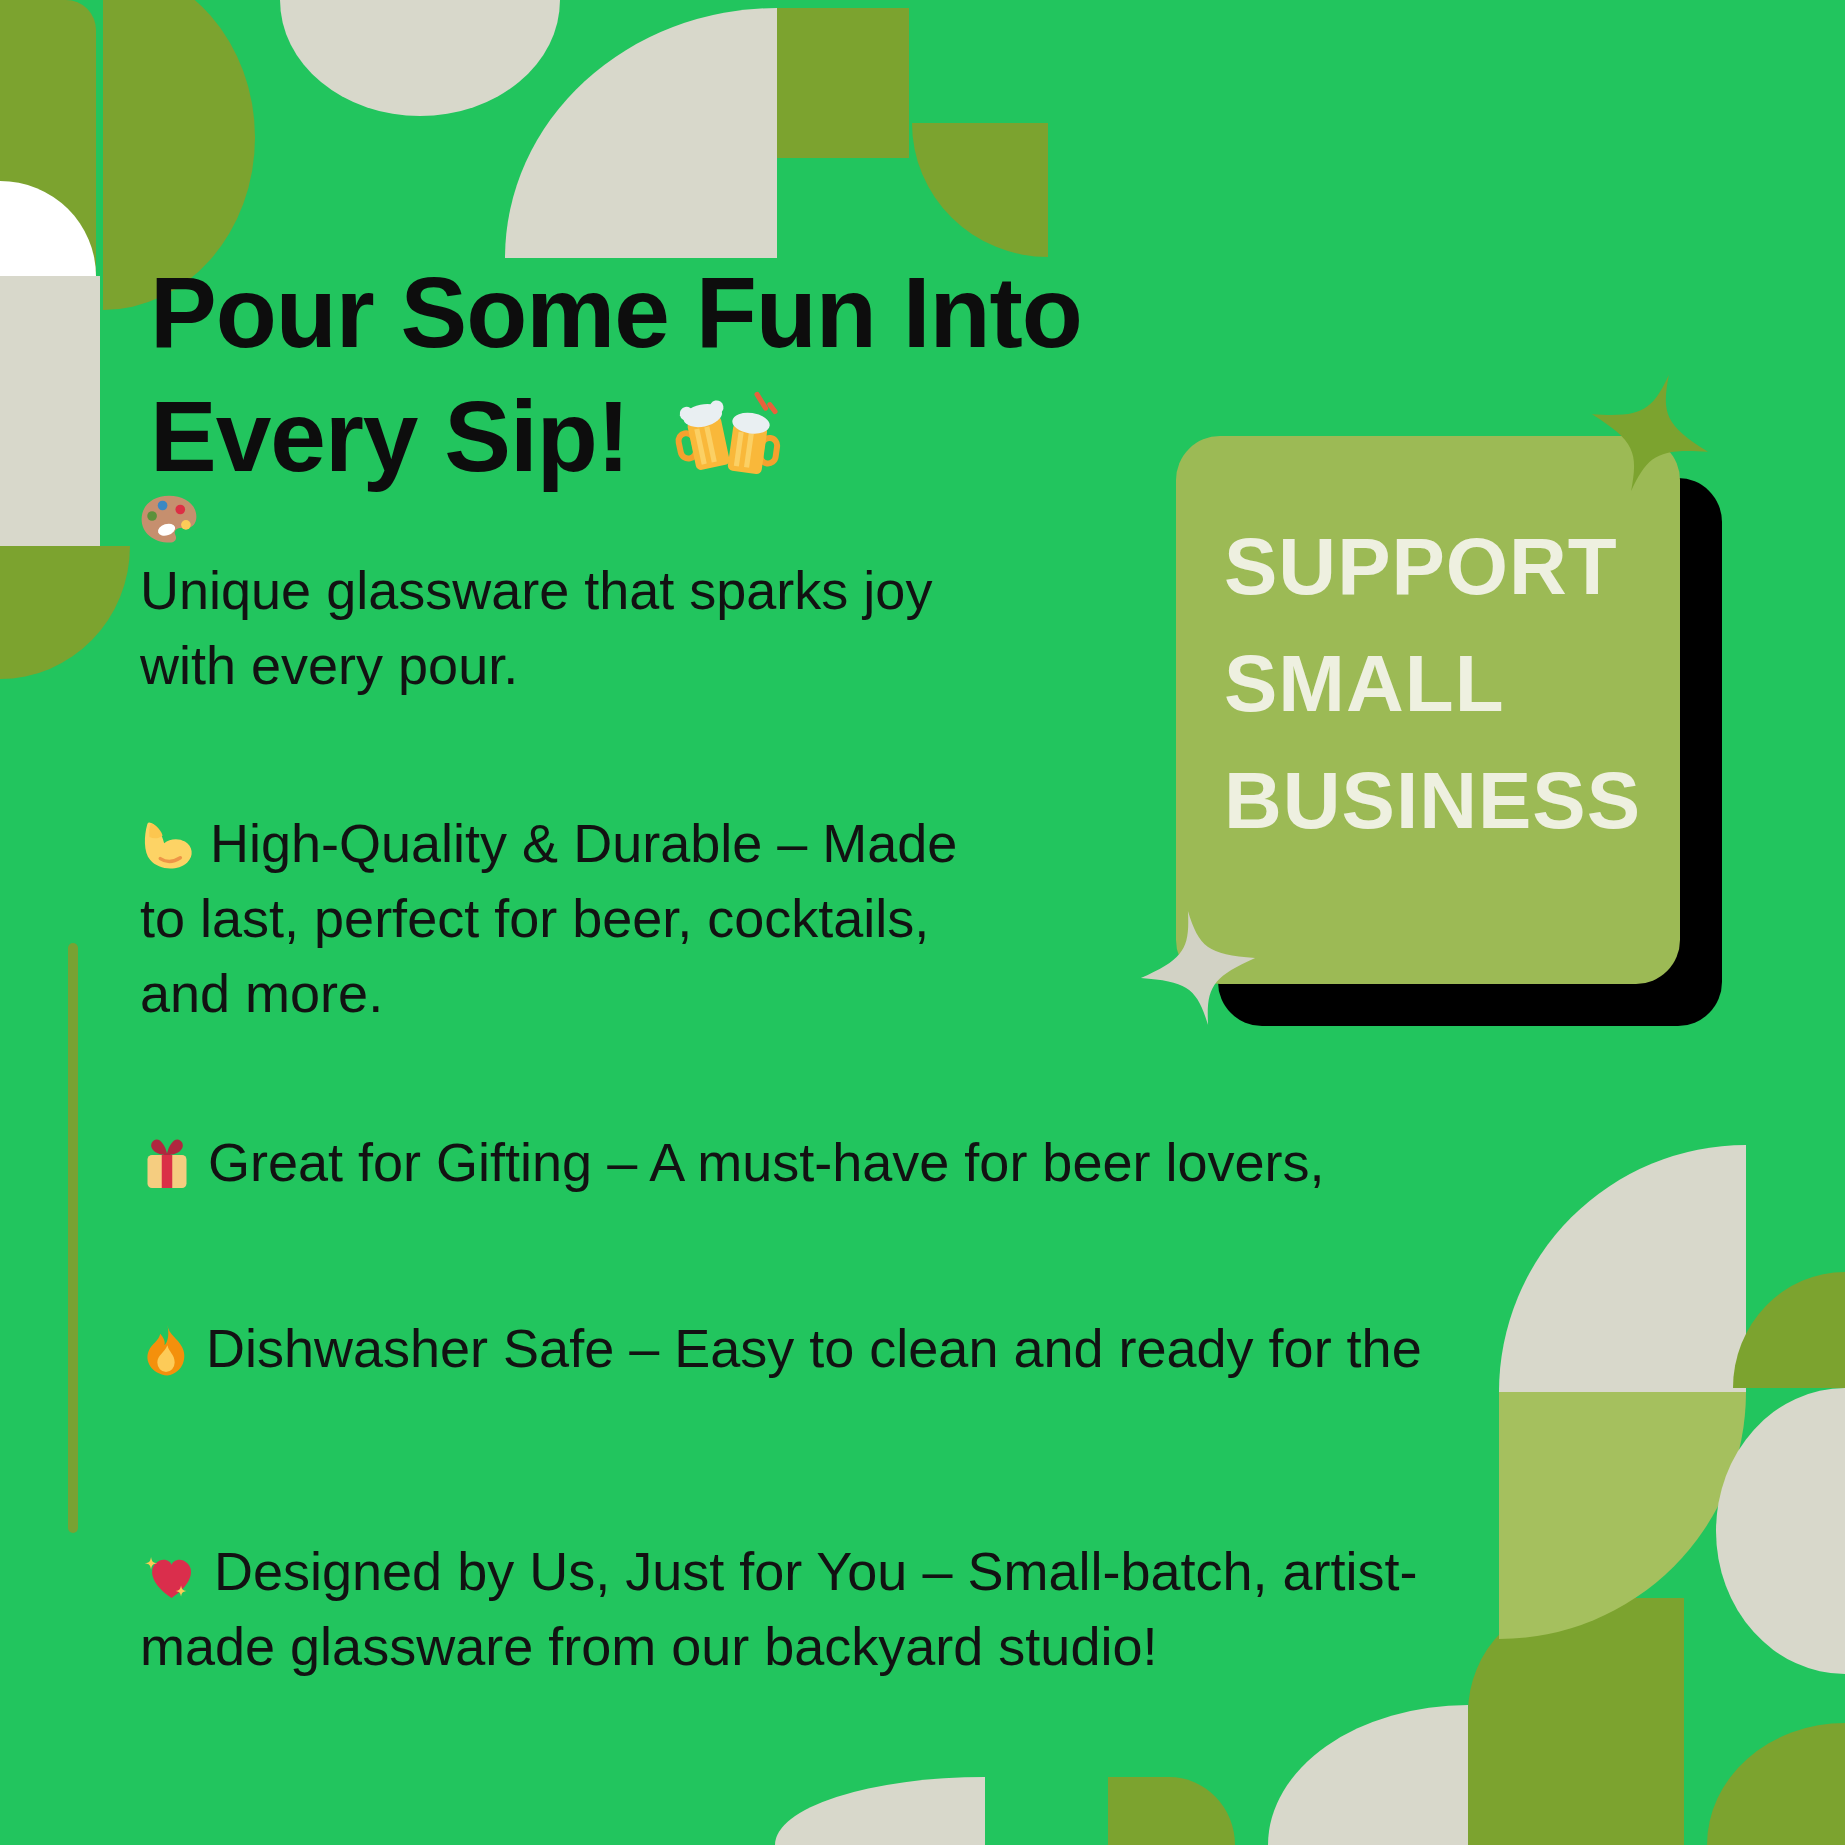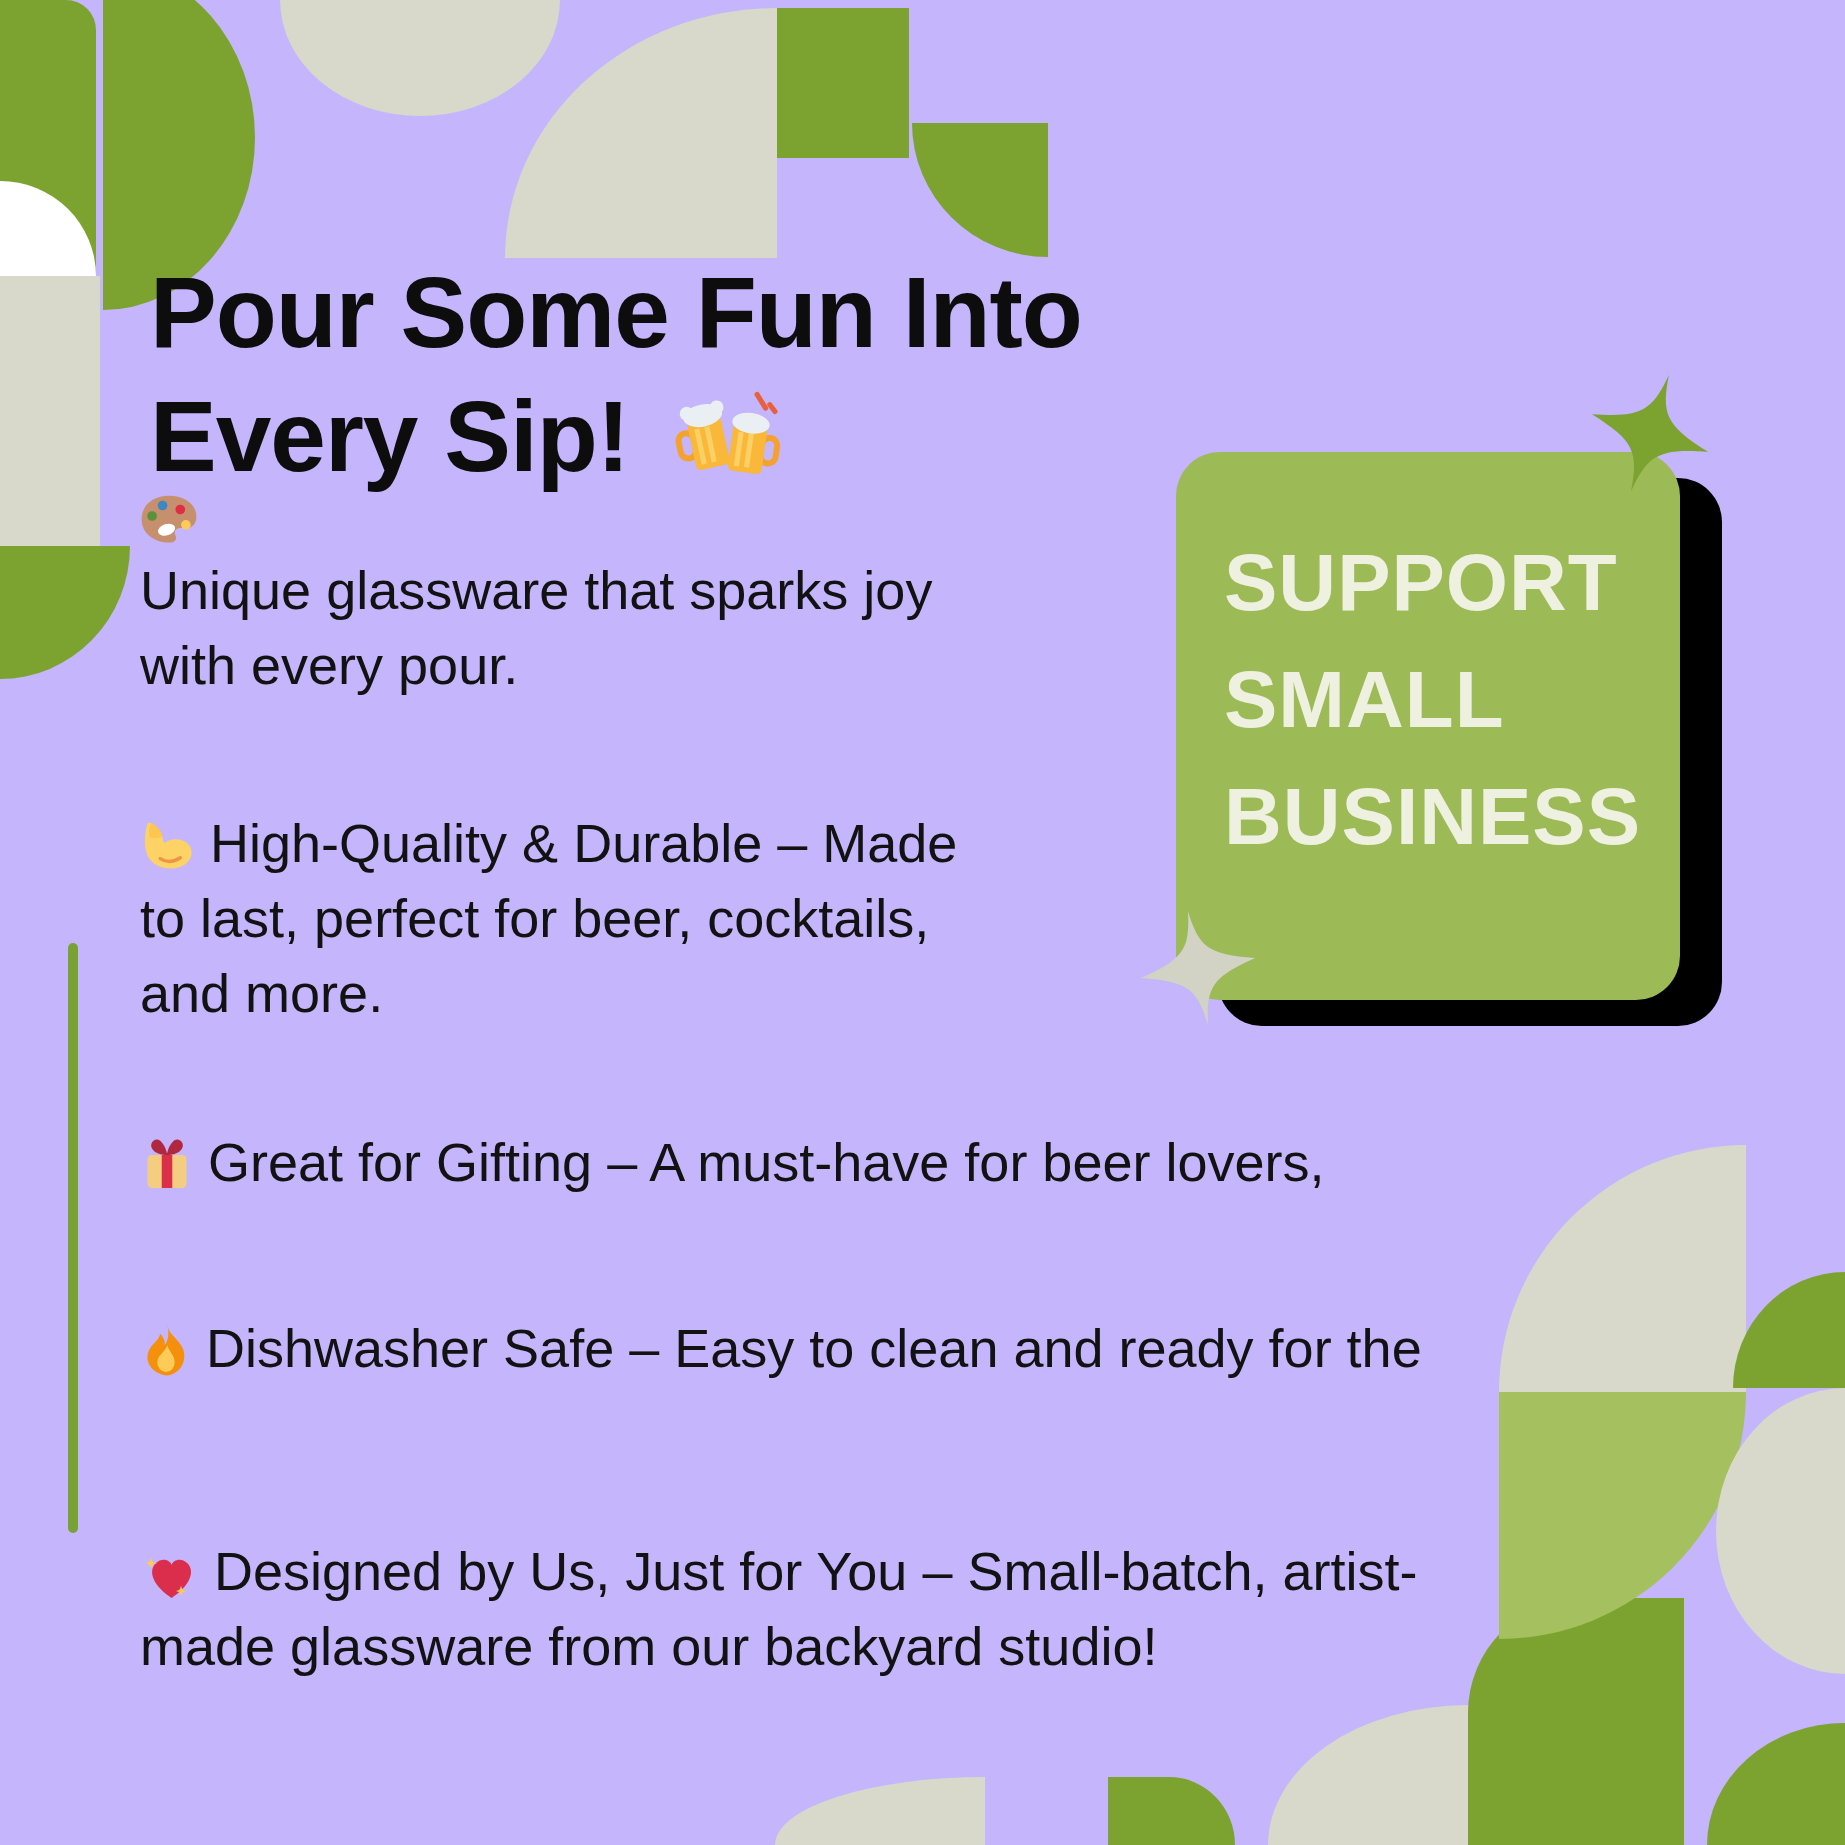--- a/index.html
+++ b/index.html
@@ -1,17 +1,17 @@
 <!DOCTYPE html>
 <html><head>
 <meta charset="utf-8">
 <style>
   html,body{margin:0;padding:0;background:#ffffff;}
   #canvas{
-    position:relative;width:1845px;height:1845px;overflow:hidden;background:#c4b5fd;
+    position:relative;width:1845px;height:1845px;overflow:hidden;background:#22c55e;
     font-family:"Liberation Sans", sans-serif;color:#121212;
   }
   .abs{position:absolute;}
   
   .olive{background:#7ca32f;}
   .lgreen{background:#a5c05e;}
   .gray{background:#d8d8cb;}
   .white{background:#ffffff;}
 
   .tl-green-bar{left:0;top:0;width:96px;height:276px;border-top-right-radius:30px;}
@@ -39,21 +39,21 @@
   .title{left:150px;top:250px;width:1120px;font-weight:bold;font-size:100px;line-height:124px;color:#0d0d0d;letter-spacing:-1px;}
   .title .tline{white-space:nowrap;}
   .bullets-text{font-size:54px;line-height:75px;color:#121212;}
   .bullet{left:140px;width:1500px;}
   .b1{top:478px;} .b2{top:806px;} .b3{top:1094px;margin-top:31px;} .b4{top:1311px;} .b5{top:1534px;}
   .bline{white-space:nowrap;}
   .emoji{display:inline-block;vertical-align:-12px;margin-right:14px;}
 
   
   .badge-shadow{left:1218px;top:478px;width:504px;height:548px;background:#000000;border-radius:44px;}
-  .badge-card{left:1176px;top:452px;width:504px;height:548px;background:#9cba55;border-radius:44px;
+  .badge-card{left:1176px;top:436px;width:504px;height:548px;background:#9cba55;border-radius:44px;
               box-sizing:border-box;padding:72px 20px 16px 48px;}
   .badge-line{font-weight:bold;font-size:80px;line-height:117px;letter-spacing:1px;color:#eef0e0;}
   .sparkle{overflow:visible;}
 </style>
 </head>
 <body>
 
 <div id="canvas">
 
   <div class="abs olive tl-green-bar"></div>

